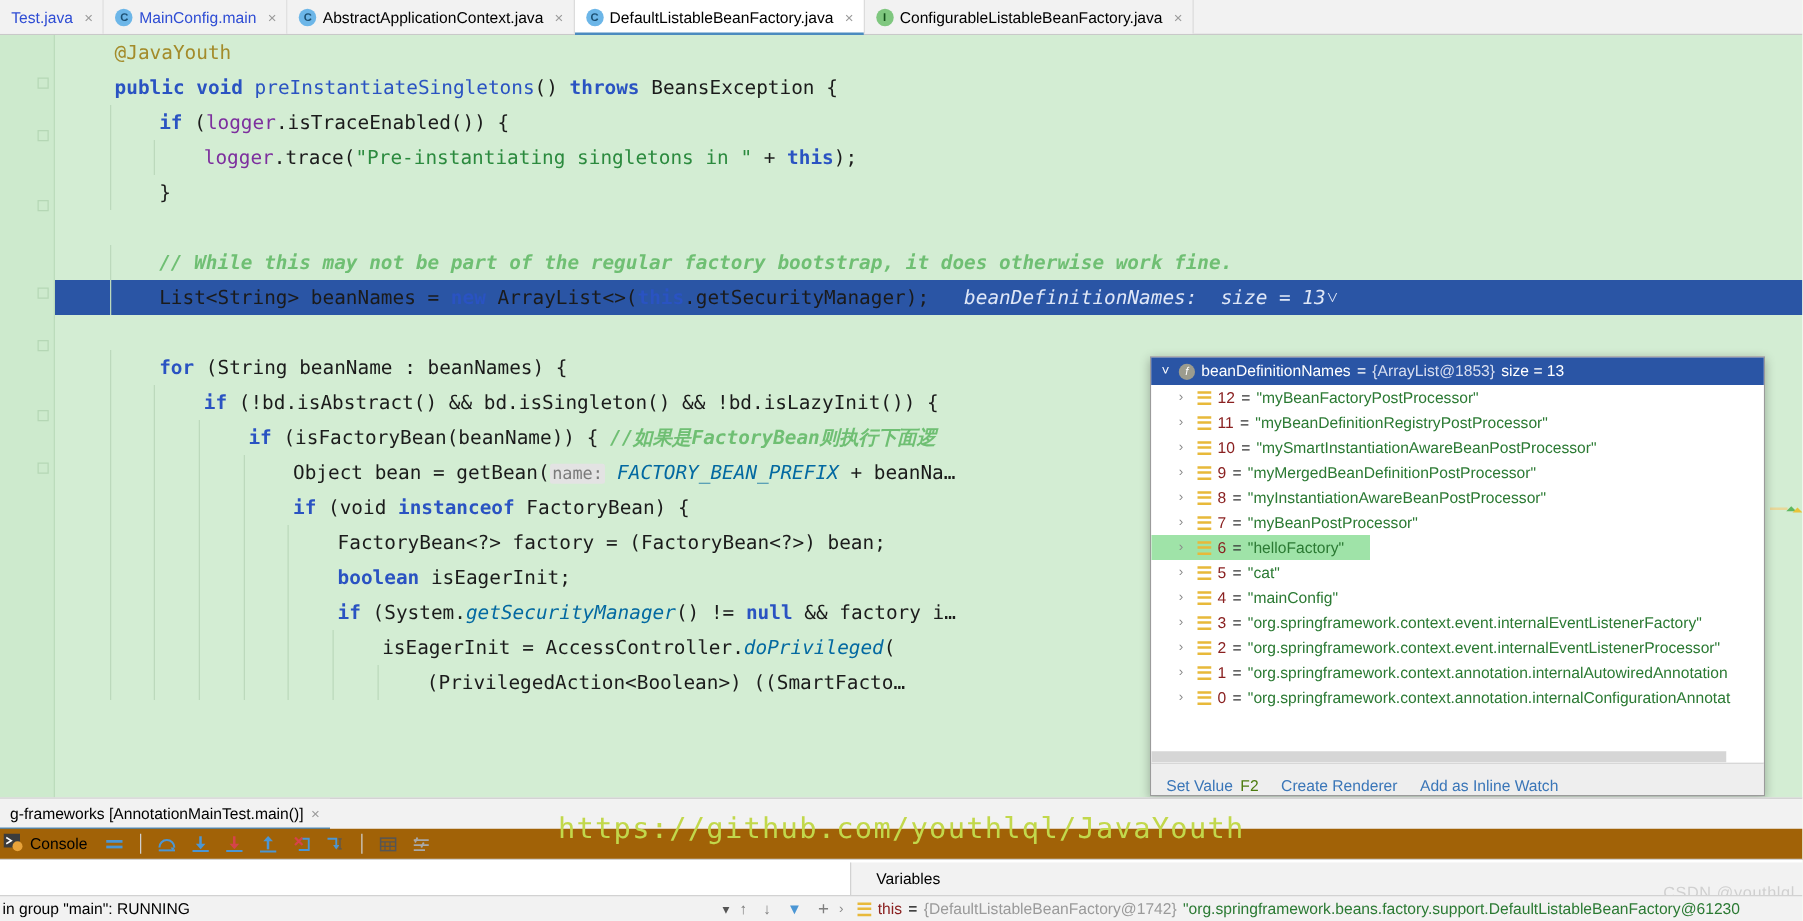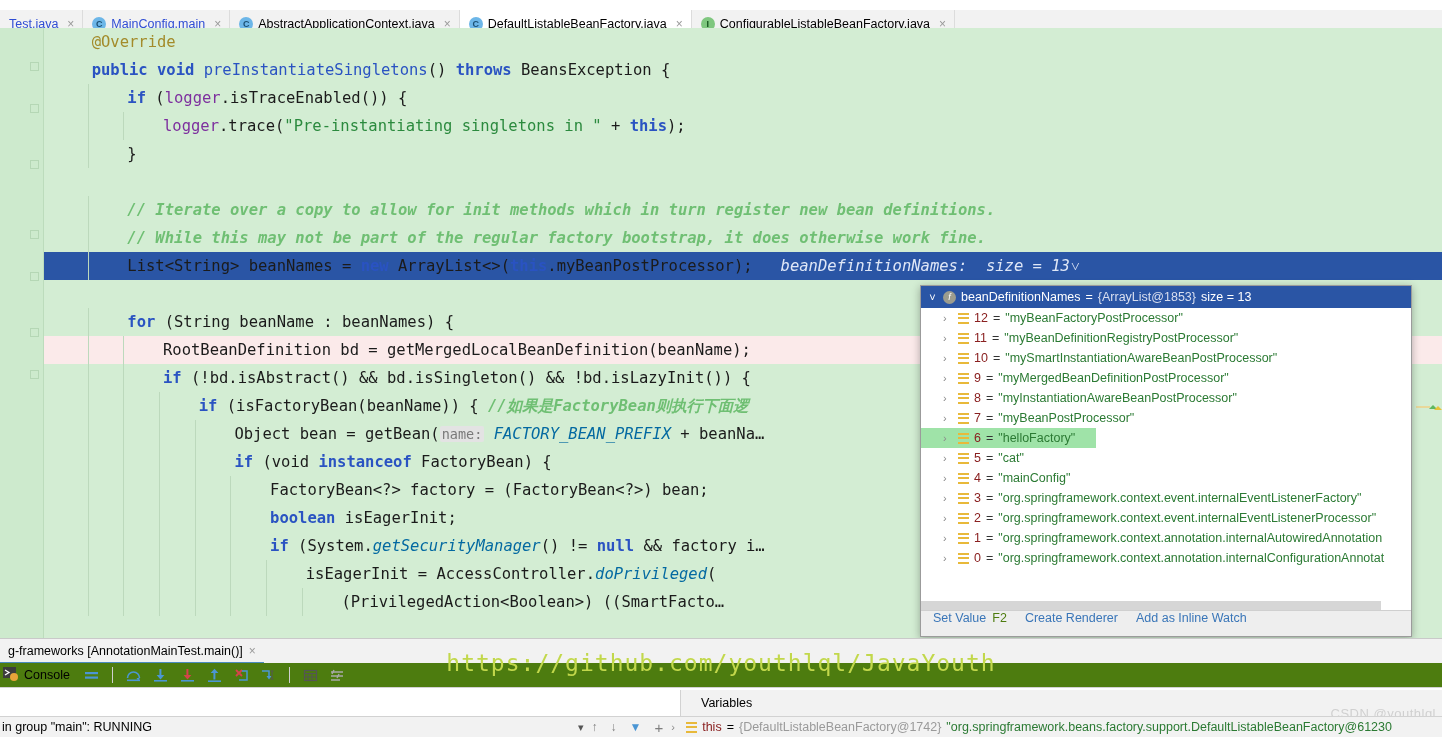--- a/index.html
+++ b/index.html
@@ -1,21 +1,21 @@
 <!DOCTYPE html>
 <html><head>
 <meta charset="utf-8">
 <style>
   * { box-sizing: border-box; margin:0; padding:0; }
   html,body{ width:1442px; height:737px; overflow:hidden; background:#ffffff;
     font-family:"Liberation Sans", sans-serif; }
   #app{ position:relative; width:1442px; height:737px; }
 
   
-  .tabbar{ position:absolute; left:0; top:10px; width:1442px; height:28px;
+  .tabbar{ position:absolute; left:0; top:0; width:1442px; height:28px;
     background:#f2f2f2; border-bottom:1px solid #c9c9c9; display:flex;
     align-items:stretch; }
   .tab{ display:flex; align-items:center; gap:5px; padding:0 8px 0 9px;
     font-size:12.5px; color:#000; border-right:1px solid #dcdcdc;
     background:#f2f2f2; position:relative; white-space:nowrap; }
   .tab.active{ background:#ffffff; }
   .tab.active:after{ content:""; position:absolute; left:0; right:0; bottom:-1px;
     height:2px; background:#4b8bbf; }
   .tab .tlabel{ font-size:12.5px; }
   .tab.colored .tlabel{ color:#2f4dd4; }
@@ -74,36 +74,36 @@
   .parrow{ color:#8a8a8a; font-size:11px; width:10px; flex:0 0 auto; }
   .listico{ width:11px; height:11px; flex:0 0 auto; display:flex;
     flex-direction:column; justify-content:space-between; }
   .listico i{ display:block; height:2px; background:#e8b93a; }
   .pidx{ color:#8a2020; }
   .peq{ color:#333; }
   .pval{ color:#2b7a33; }
   .pop-sb{ position:absolute; left:0; bottom:0; width:460px; height:9px;
     background:#d6d6d6; }
   .pop-foot{ height:26px; background:#eeeeee; border-top:1px solid #cfcfcf;
-    display:flex; align-items:flex-start; gap:18px; padding:0 12px; font-size:12.5px; }
+    display:flex; align-items:flex-end; gap:18px; padding:0 12px; font-size:12.5px; }
   .pop-foot a{ color:#3a76b8; text-decoration:none; }
   .pop-foot .f2{ color:#4d7c0f; margin-left:-12px; }
 
   
   .runtab{ position:absolute; left:0; top:638px; width:1442px; height:25px;
     background:#f2f2f2; border-top:1px solid #c9c9c9; display:flex;
     align-items:center; }
   .runtab .rt{ display:flex; align-items:center; gap:6px; padding:0 8px;
     font-size:12.5px; height:25px; background:#f2f2f2; position:relative; }
   .runtab .rt:after{ content:""; position:absolute; left:0; right:0; bottom:0;
     height:2px; background:#4b8bbf; }
   .runtab .rt .tclose{ color:#9a9a9a; font-size:12px; }
 
   .toolbar{ position:absolute; left:0; top:663px; width:1442px; height:25px;
-    background:#4d7c0f; border-bottom:1px solid #d2d2d2; display:flex;
+    background:#a16207; border-bottom:1px solid #d2d2d2; display:flex;
     align-items:center; gap:8px; padding-left:2px; }
   .tb-console{ display:flex; align-items:center; gap:5px; font-size:12.5px;
     padding-right:4px; }
   .tsep{ width:1px; height:16px; background:#cfcfcf; margin:0 3px; }
   .tbi{ width:19px; height:19px; display:flex; align-items:center;
     justify-content:center; }
   .watermark{ position:absolute; left:0; top:650px; width:1442px;
     text-align:center; font-family:"DejaVu Sans Mono", monospace;
     font-size:23px; color:#c2d84b; letter-spacing:1px; pointer-events:none; }
 
@@ -162,32 +162,30 @@
     <div class="gutter" id="gutter">
         <div class="fold" style="top: 34px;"></div>
         <div class="fold" style="top: 76px;"></div>
         <div class="fold" style="top: 132px;"></div>
         <div class="fold" style="top: 202px;"></div>
         <div class="fold" style="top: 244px;"></div>
         <div class="fold" style="top: 300px;"></div>
         <div class="fold" style="top: 342px;"></div>
       </div>
     <div class="codearea" id="codearea">
-        <div class="line"><span class="ind" style="width: 47.68px;"></span><span class="ann">@Override</span></div>
+        <div class="line"><span class="ind" style="width: 47.68px;"></span><span class="ann">@JavaYouth</span></div>
         <div class="line"><span class="ind" style="width: 47.68px;"></span><span class="kw">public </span><span class="kw">void </span><span class="mth">preInstantiateSingletons</span><span>() </span><span class="kw">throws </span><span>BeansException {</span></div>
         <div class="line"><span class="guide" style="left: 43.68px;"></span><span class="ind" style="width: 83.36px;"></span><span class="kw">if </span><span>(</span><span class="fld">logger</span><span>.isTraceEnabled()) {</span></div>
         <div class="line"><span class="guide" style="left: 43.68px;"></span><span class="guide" style="left: 79.36px;"></span><span class="ind" style="width: 119.04px;"></span><span class="fld">logger</span><span>.trace(</span><span class="str">"Pre-instantiating singletons in "</span><span> + </span><span class="kw">this</span><span>);</span></div>
         <div class="line"><span class="guide" style="left: 43.68px;"></span><span class="ind" style="width: 83.36px;"></span><span>}</span></div>
         <div class="line"><span class="ind" style="width: 12px;"></span></div>
-        <div class="line"><span class="guide" style="left: 43.68px;"></span><span class="ind" style="width: 83.36px;"></span><span class="cmt">// Iterate over a copy to allow for init methods which in turn register new bean definitions.</span></div>
         <div class="line"><span class="guide" style="left: 43.68px;"></span><span class="ind" style="width: 83.36px;"></span><span class="cmt">// While this may not be part of the regular factory bootstrap, it does otherwise work fine.</span></div>
-        <div class="line hl"><span class="guide" style="left: 43.68px;"></span><span class="ind" style="width: 83.36px;"></span><span>List&lt;String&gt; beanNames = </span><span class="kw">new </span><span>ArrayList&lt;&gt;(</span><span class="kw">this</span><span>.myBeanPostProcessor);</span><span class="wtxt">   beanDefinitionNames:  size = 13˅</span></div>
+        <div class="line hl"><span class="guide" style="left: 43.68px;"></span><span class="ind" style="width: 83.36px;"></span><span>List&lt;String&gt; beanNames = </span><span class="kw">new </span><span>ArrayList&lt;&gt;(</span><span class="kw">this</span><span>.getSecurityManager);</span><span class="wtxt">   beanDefinitionNames:  size = 13˅</span></div>
         <div class="line"><span class="ind" style="width: 12px;"></span></div>
         <div class="line"><span class="guide" style="left: 43.68px;"></span><span class="ind" style="width: 83.36px;"></span><span class="kw">for </span><span>(String beanName : beanNames) {</span></div>
-        <div class="line pink"><span class="guide" style="left: 43.68px;"></span><span class="guide" style="left: 79.36px;"></span><span class="ind" style="width: 119.04px;"></span><span>RootBeanDefinition bd = getMergedLocalBeanDefinition(beanName);</span></div>
         <div class="line"><span class="guide" style="left: 43.68px;"></span><span class="guide" style="left: 79.36px;"></span><span class="ind" style="width: 119.04px;"></span><span class="kw">if </span><span>(!bd.isAbstract() &amp;&amp; bd.isSingleton() &amp;&amp; !bd.isLazyInit()) {</span></div>
         <div class="line"><span class="guide" style="left: 43.68px;"></span><span class="guide" style="left: 79.36px;"></span><span class="guide" style="left: 115.04px;"></span><span class="ind" style="width: 154.72px;"></span><span class="kw">if </span><span>(isFactoryBean(beanName)) { </span><span class="cmt">//如果是FactoryBean则执行下面逻</span></div>
         <div class="line"><span class="guide" style="left: 43.68px;"></span><span class="guide" style="left: 79.36px;"></span><span class="guide" style="left: 115.04px;"></span><span class="guide" style="left: 150.72px;"></span><span class="ind" style="width: 190.4px;"></span><span>Object bean = getBean(</span><span class="hint">name:</span><span> </span><span class="stat">FACTORY_BEAN_PREFIX</span><span> + beanNa…</span></div>
         <div class="line"><span class="guide" style="left: 43.68px;"></span><span class="guide" style="left: 79.36px;"></span><span class="guide" style="left: 115.04px;"></span><span class="guide" style="left: 150.72px;"></span><span class="ind" style="width: 190.4px;"></span><span class="kw">if </span><span>(void </span><span class="kw">instanceof </span><span>FactoryBean) {</span></div>
         <div class="line"><span class="guide" style="left: 43.68px;"></span><span class="guide" style="left: 79.36px;"></span><span class="guide" style="left: 115.04px;"></span><span class="guide" style="left: 150.72px;"></span><span class="guide" style="left: 186.4px;"></span><span class="ind" style="width: 226.08px;"></span><span>FactoryBean&lt;?&gt; factory = (FactoryBean&lt;?&gt;) bean;</span></div>
         <div class="line"><span class="guide" style="left: 43.68px;"></span><span class="guide" style="left: 79.36px;"></span><span class="guide" style="left: 115.04px;"></span><span class="guide" style="left: 150.72px;"></span><span class="guide" style="left: 186.4px;"></span><span class="ind" style="width: 226.08px;"></span><span class="kw">boolean </span><span>isEagerInit;</span></div>
         <div class="line"><span class="guide" style="left: 43.68px;"></span><span class="guide" style="left: 79.36px;"></span><span class="guide" style="left: 115.04px;"></span><span class="guide" style="left: 150.72px;"></span><span class="guide" style="left: 186.4px;"></span><span class="ind" style="width: 226.08px;"></span><span class="kw">if </span><span>(System.</span><span class="stat">getSecurityManager</span><span>() != </span><span class="kw">null </span><span>&amp;&amp; factory i…</span></div>
         <div class="line"><span class="guide" style="left: 43.68px;"></span><span class="guide" style="left: 79.36px;"></span><span class="guide" style="left: 115.04px;"></span><span class="guide" style="left: 150.72px;"></span><span class="guide" style="left: 186.4px;"></span><span class="guide" style="left: 222.08px;"></span><span class="ind" style="width: 261.76px;"></span><span>isEagerInit = AccessController.</span><span class="stat">doPrivileged</span><span>(</span></div>
         <div class="line"><span class="guide" style="left: 43.68px;"></span><span class="guide" style="left: 79.36px;"></span><span class="guide" style="left: 115.04px;"></span><span class="guide" style="left: 150.72px;"></span><span class="guide" style="left: 186.4px;"></span><span class="guide" style="left: 222.08px;"></span><span class="guide" style="left: 257.76px;"></span><span class="ind" style="width: 297.44px;"></span><span>(PrivilegedAction&lt;Boolean&gt;) ((SmartFacto…</span></div>
       </div>

